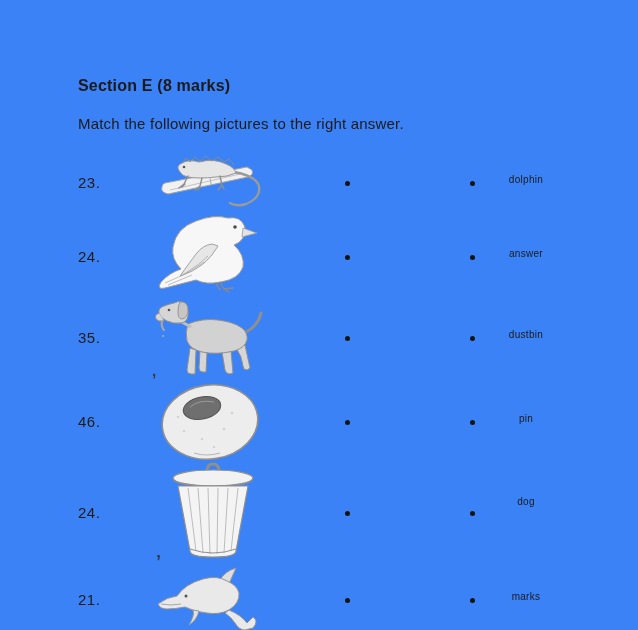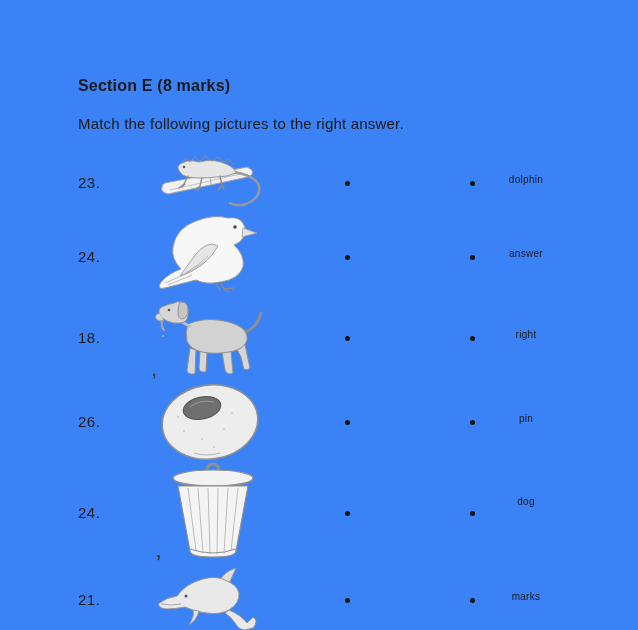--- a/index.html
+++ b/index.html
@@ -73,45 +73,45 @@
       <path d="M36,61 Q50,52 58,44 M32,63 Q46,56 54,50" stroke="#aeaeae" stroke-width="0.8" fill="none"></path>
       <path d="M18,73 L42,63 M15,71 L38,61" stroke="#aeaeae" stroke-width="0.8" fill="none"></path>
       <path d="M70,70 L74,77 M74,77 L83,76 M74,77 L79,80 M66,71 L70,78" stroke="#8b8b8b" stroke-width="1.3" fill="none" stroke-linecap="round"></path>
     </svg>
     <div class="dot" style="left:345px;top:255px"></div>
     <div class="dot" style="left:470px;top:255px"></div>
     <div class="answer" style="top:248px">answer</div>
   </div>
 
   <div>
-    <div class="num" style="top:329px">18.</div>
+    <div class="num" style="top:329px">35.</div>
     <svg class="pic" style="left:152px;top:296px" width="112" height="84" viewBox="0 0 112 84">
       <path d="M94,36 Q106,30 109,17" stroke="#8f8f8f" stroke-width="3" fill="none" stroke-linecap="round"></path>
       <path d="M38,52 L35,74 Q35,78 39,78 L43,78 L44,54 Z" fill="#d6d6d6" stroke="#8f8f8f" stroke-width="1"></path>
       <path d="M48,55 L47,72 Q47,76 51,76 L54,76 L55,56 Z" fill="#d6d6d6" stroke="#8f8f8f" stroke-width="1"></path>
       <path d="M70,56 L73,74 Q74,78 78,78 L81,77 L79,55 Z" fill="#d6d6d6" stroke="#8f8f8f" stroke-width="1"></path>
       <path d="M84,52 Q90,60 91,70 Q91,74 95,74 L98,72 L93,49 Z" fill="#d6d6d6" stroke="#8f8f8f" stroke-width="1"></path>
       <path d="M36,28 Q50,22 66,24 Q82,26 90,32 Q96,37 95,44 Q93,52 82,55 Q65,59 50,56 Q38,53 35,45 Q33,36 36,28 Z" fill="#d2d2d2" stroke="#8f8f8f" stroke-width="1"></path>
       <path d="M28,25 L39,31" stroke="#bdbdbd" stroke-width="3"></path>
       <path d="M22,7 Q30,3 34,9 Q37,14 36,20 Q35,26 29,27 Q21,28 15,25 Q8,22 7,17 Q6,12 12,10 Q17,8 22,7 Z" fill="#d6d6d6" stroke="#8f8f8f" stroke-width="1"></path>
       <path d="M7,17 Q2,19 4,23 Q6,26 12,25" fill="#d6d6d6" stroke="#8f8f8f" stroke-width="1"></path>
       <path d="M28,6 Q36,5 36,14 Q36,22 30,23 Q26,23 26,16 Q26,9 28,6 Z" fill="#c6c6c6" stroke="#8f8f8f" stroke-width="0.9"></path>
       <circle cx="17" cy="14" r="1.3" fill="#555"></circle>
       <path d="M10,25 Q9,31 12,34" stroke="#a5a5a5" stroke-width="2.2" fill="none" stroke-linecap="round"></path>
       <circle cx="11" cy="40" r="1" fill="#b0b0b0"></circle>
     </svg>
     <div class="dot" style="left:345px;top:336px"></div>
     <div class="dot" style="left:470px;top:336px"></div>
-    <div class="answer" style="top:329px">right</div>
+    <div class="answer" style="top:329px">dustbin</div>
   </div>
 
   <span class="stray" style="left:152px;top:362px">,</span>
 
   <div>
-    <div class="num" style="top:413px">26.</div>
+    <div class="num" style="top:413px">46.</div>
     <svg class="pic" style="left:158px;top:381px" width="106" height="82" viewBox="0 0 106 82">
       <ellipse cx="52" cy="41" rx="48" ry="37" transform="rotate(-8 52 41)" fill="#ededed" stroke="#8f8f8f" stroke-width="1.6"></ellipse>
       <ellipse cx="44" cy="27" rx="19" ry="11" transform="rotate(-12 44 27)" fill="#6f6f6f" stroke="#525252" stroke-width="1"></ellipse>
       <path d="M32,26 Q42,18 56,21" stroke="#9b9b9b" stroke-width="1" fill="none"></path>
       <circle cx="26" cy="50" r="0.8" fill="#aaa"></circle>
         <circle cx="44" cy="58" r="0.8" fill="#aaa"></circle>
       <circle cx="66" cy="48" r="0.8" fill="#aaa"></circle>
         <circle cx="74" cy="32" r="0.8" fill="#aaa"></circle>
       <circle cx="56" cy="66" r="0.8" fill="#aaa"></circle>
         <circle cx="20" cy="36" r="0.8" fill="#aaa"></circle>

